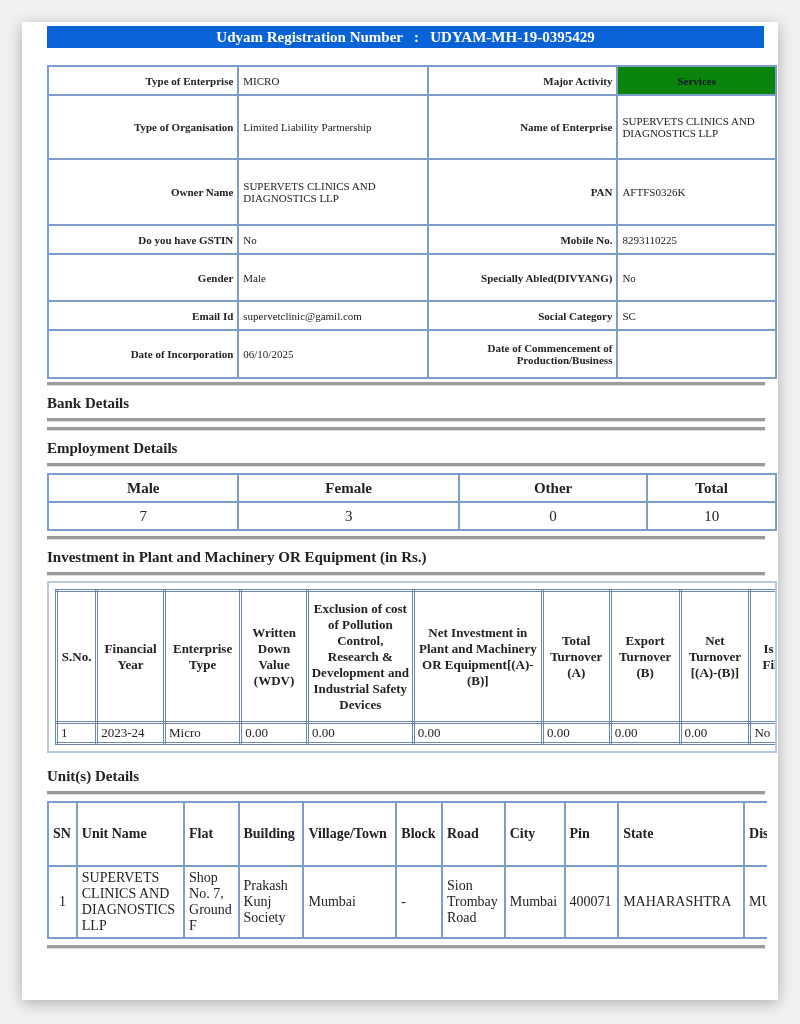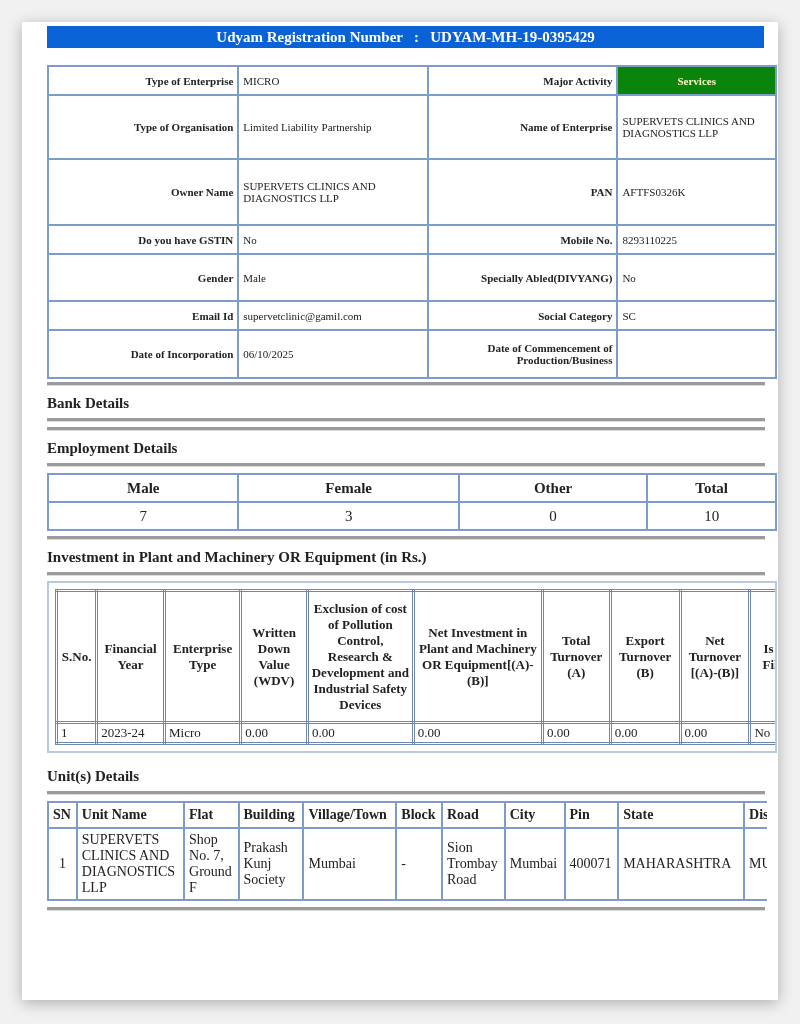--- a/index.html
+++ b/index.html
@@ -17,31 +17,31 @@
   .banner {
     background: #0a63d6; color: #ffffff; font-weight: bold; font-size: 15px;
     height: 22px; line-height: 22px; text-align: center; width: 717px;
   }
   table { border-collapse: collapse; }
   td, th { border: 2px solid #7d9ccb; }
   .info { margin-top: 17px; width: 730px; font-size: 11px; }
   .info td { padding: 3px 4px; vertical-align: middle; }
   .info .lbl { text-align: right; font-weight: bold; }
   .info .val { text-align: left; }
-  .services { background: #0b840b; color: #fef9c3; font-weight: bold; text-align: center !important; }
+  .services { background: #0b840b; color: #0f172a; font-weight: bold; text-align: center !important; }
   .rule { height: 0; border-top: 3px solid #9b9b9b; border-bottom: 1px solid #dcdcdc; width: 718px; }
   .sec-title { font-weight: bold; font-size: 15px; height: 22px; line-height: 22px; margin: 6px 0 4px 0; }
   .grid { width: 730px; font-size: 15px; }
   .grid th, .grid td { text-align: center; padding: 3px 4px; height: 20px; }
   .inv-wrap { border: 2px solid #b9c9e0; width: 730px; padding: 6px 0 6px 6px; box-sizing: border-box; }
   .inv { font-size: 13px; width: 760px; }
   .inv th { border: 3px double #6e87ae; font-weight: bold; text-align: center; padding: 2px 2px; vertical-align: middle; line-height: 16px; }
   .inv td { border: 3px double #6e87ae; text-align: left; padding: 1px 3px; height: 16px; font-size: 13px; }
   .units { font-size: 14px; width: 760px; margin-top: 6px; }
-  .units th { text-align: left; font-weight: bold; padding: 2px 4px; height: 20px; white-space: nowrap; }
+  .units th { text-align: left; font-weight: bold; padding: 21px 4px; height: 20px; white-space: nowrap; }
   .units td { padding: 3px 4px; vertical-align: middle; line-height: 16px; }
   .center { text-align: center !important; }
 </style>
 </head>
 <body>
 
 <div class="sheet">
   <div class="inner">
 
     <div class="banner">

